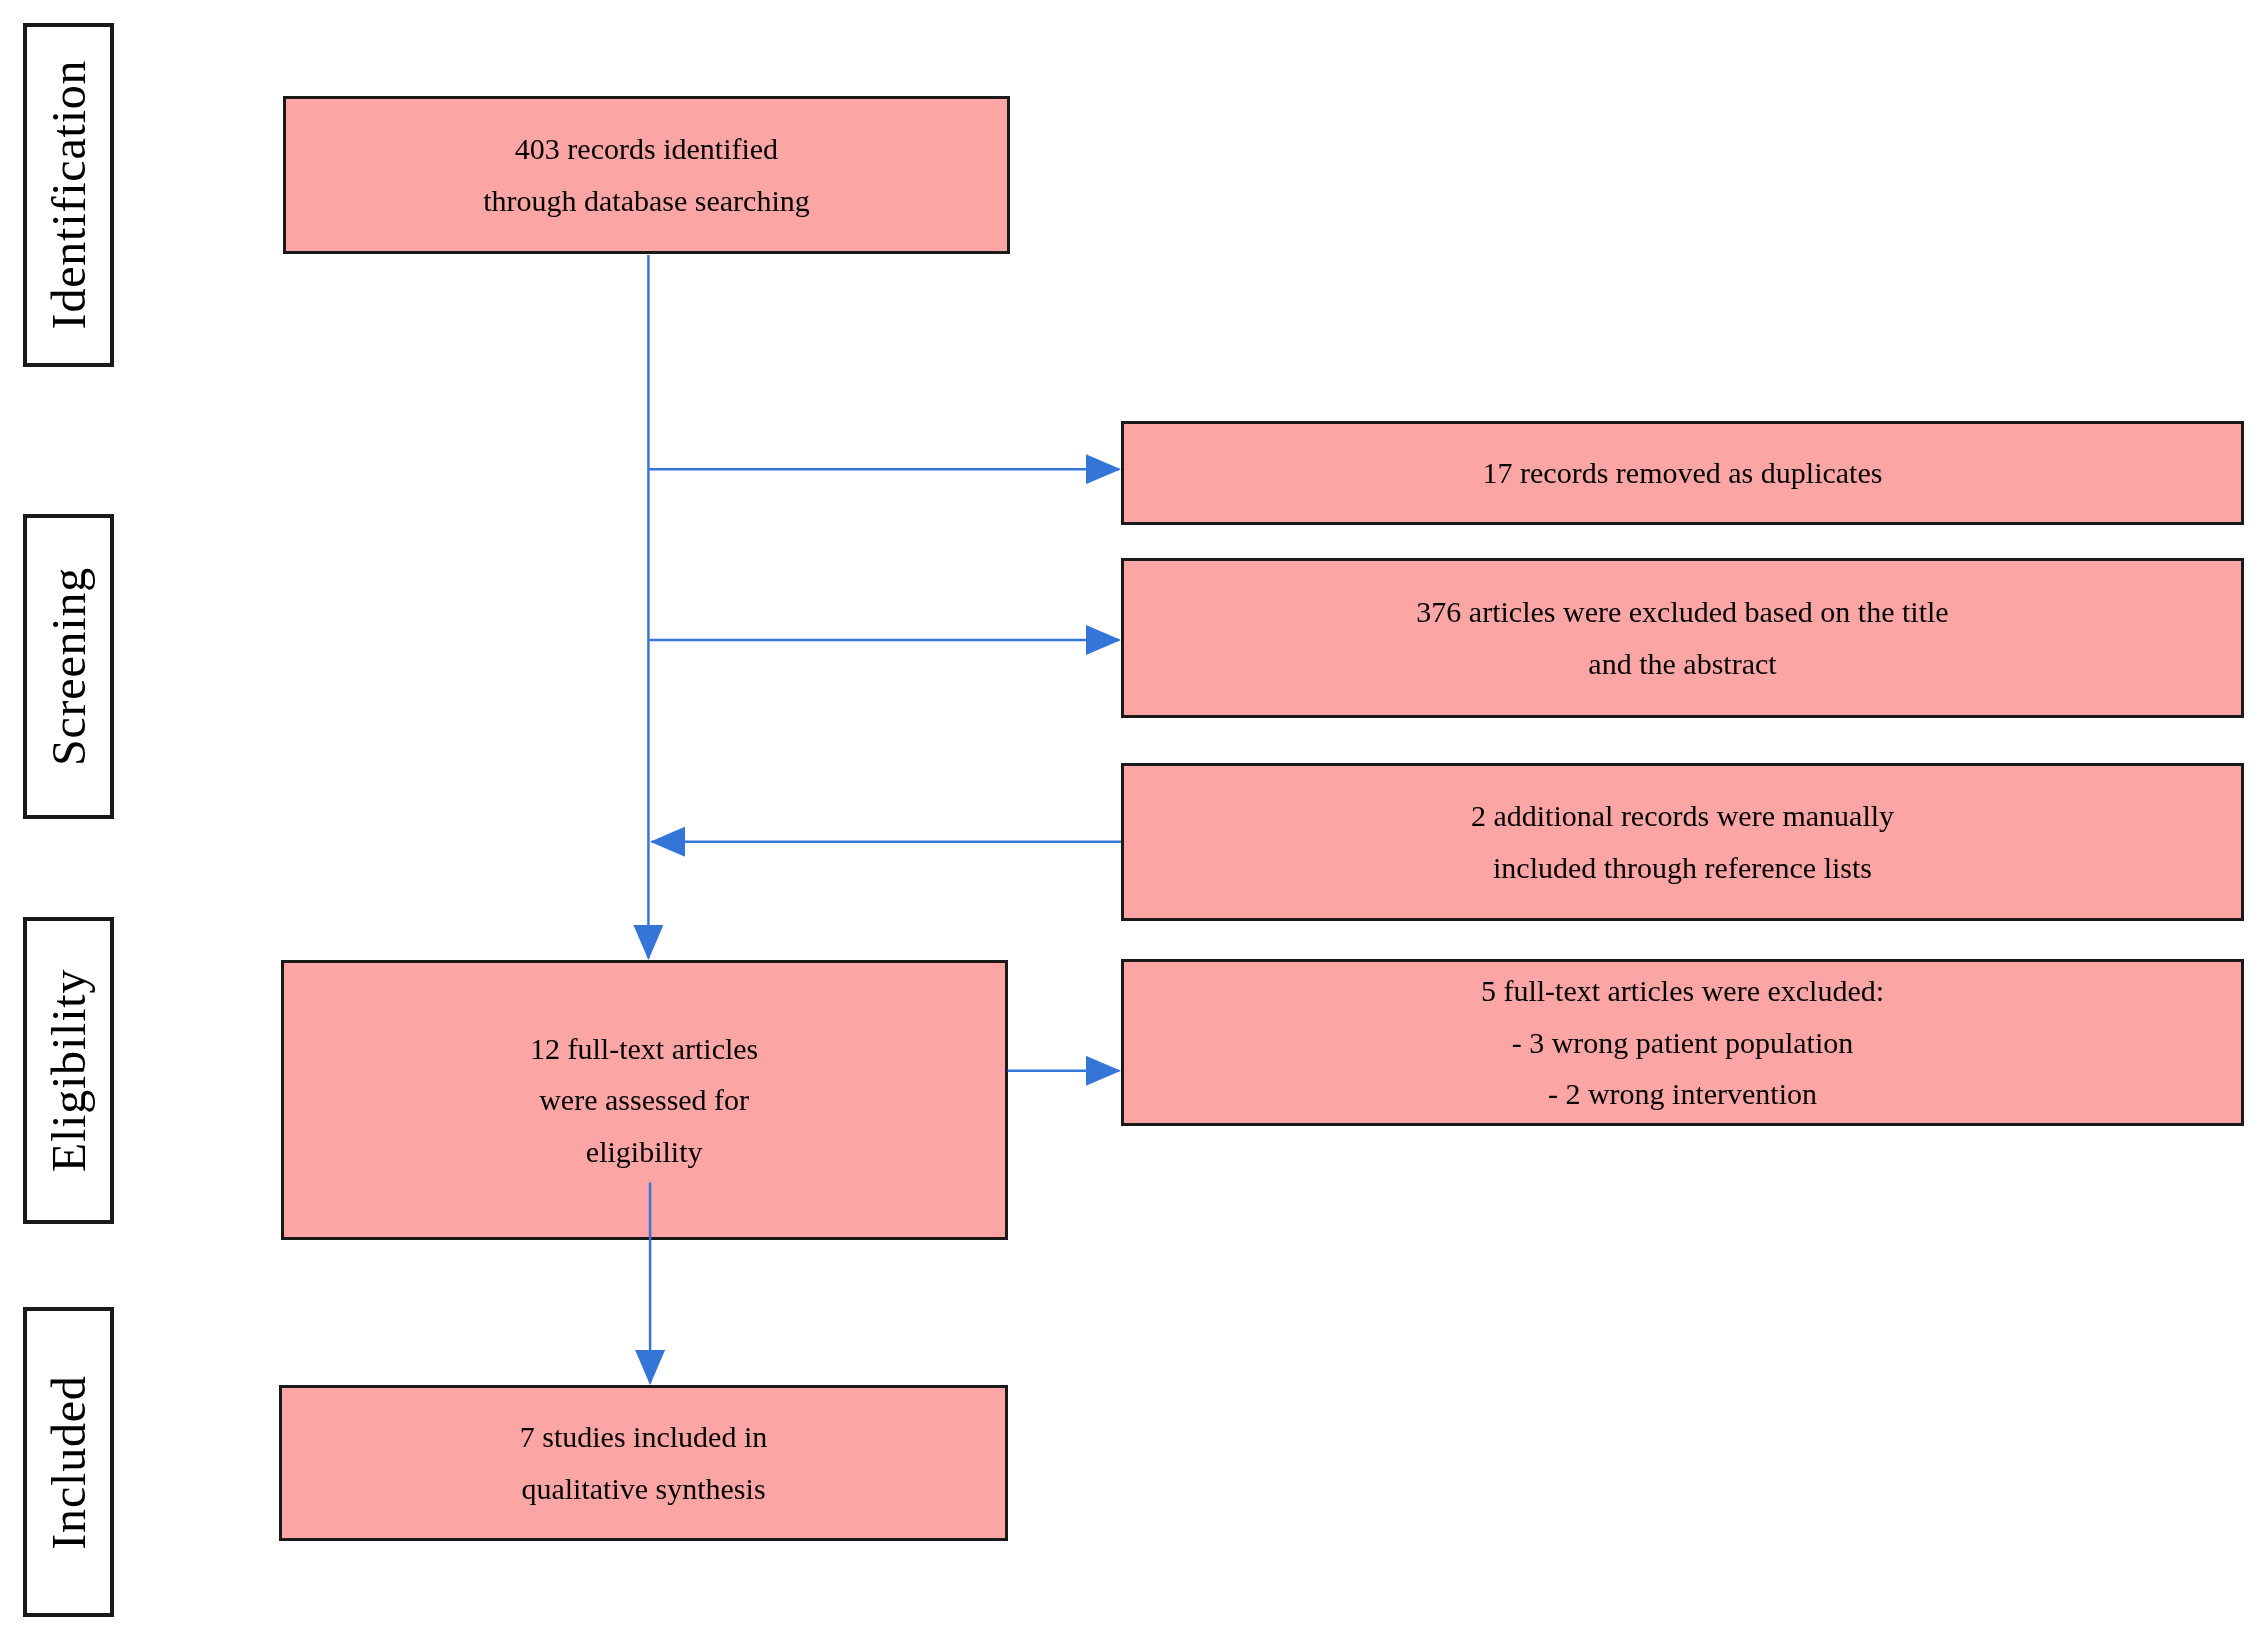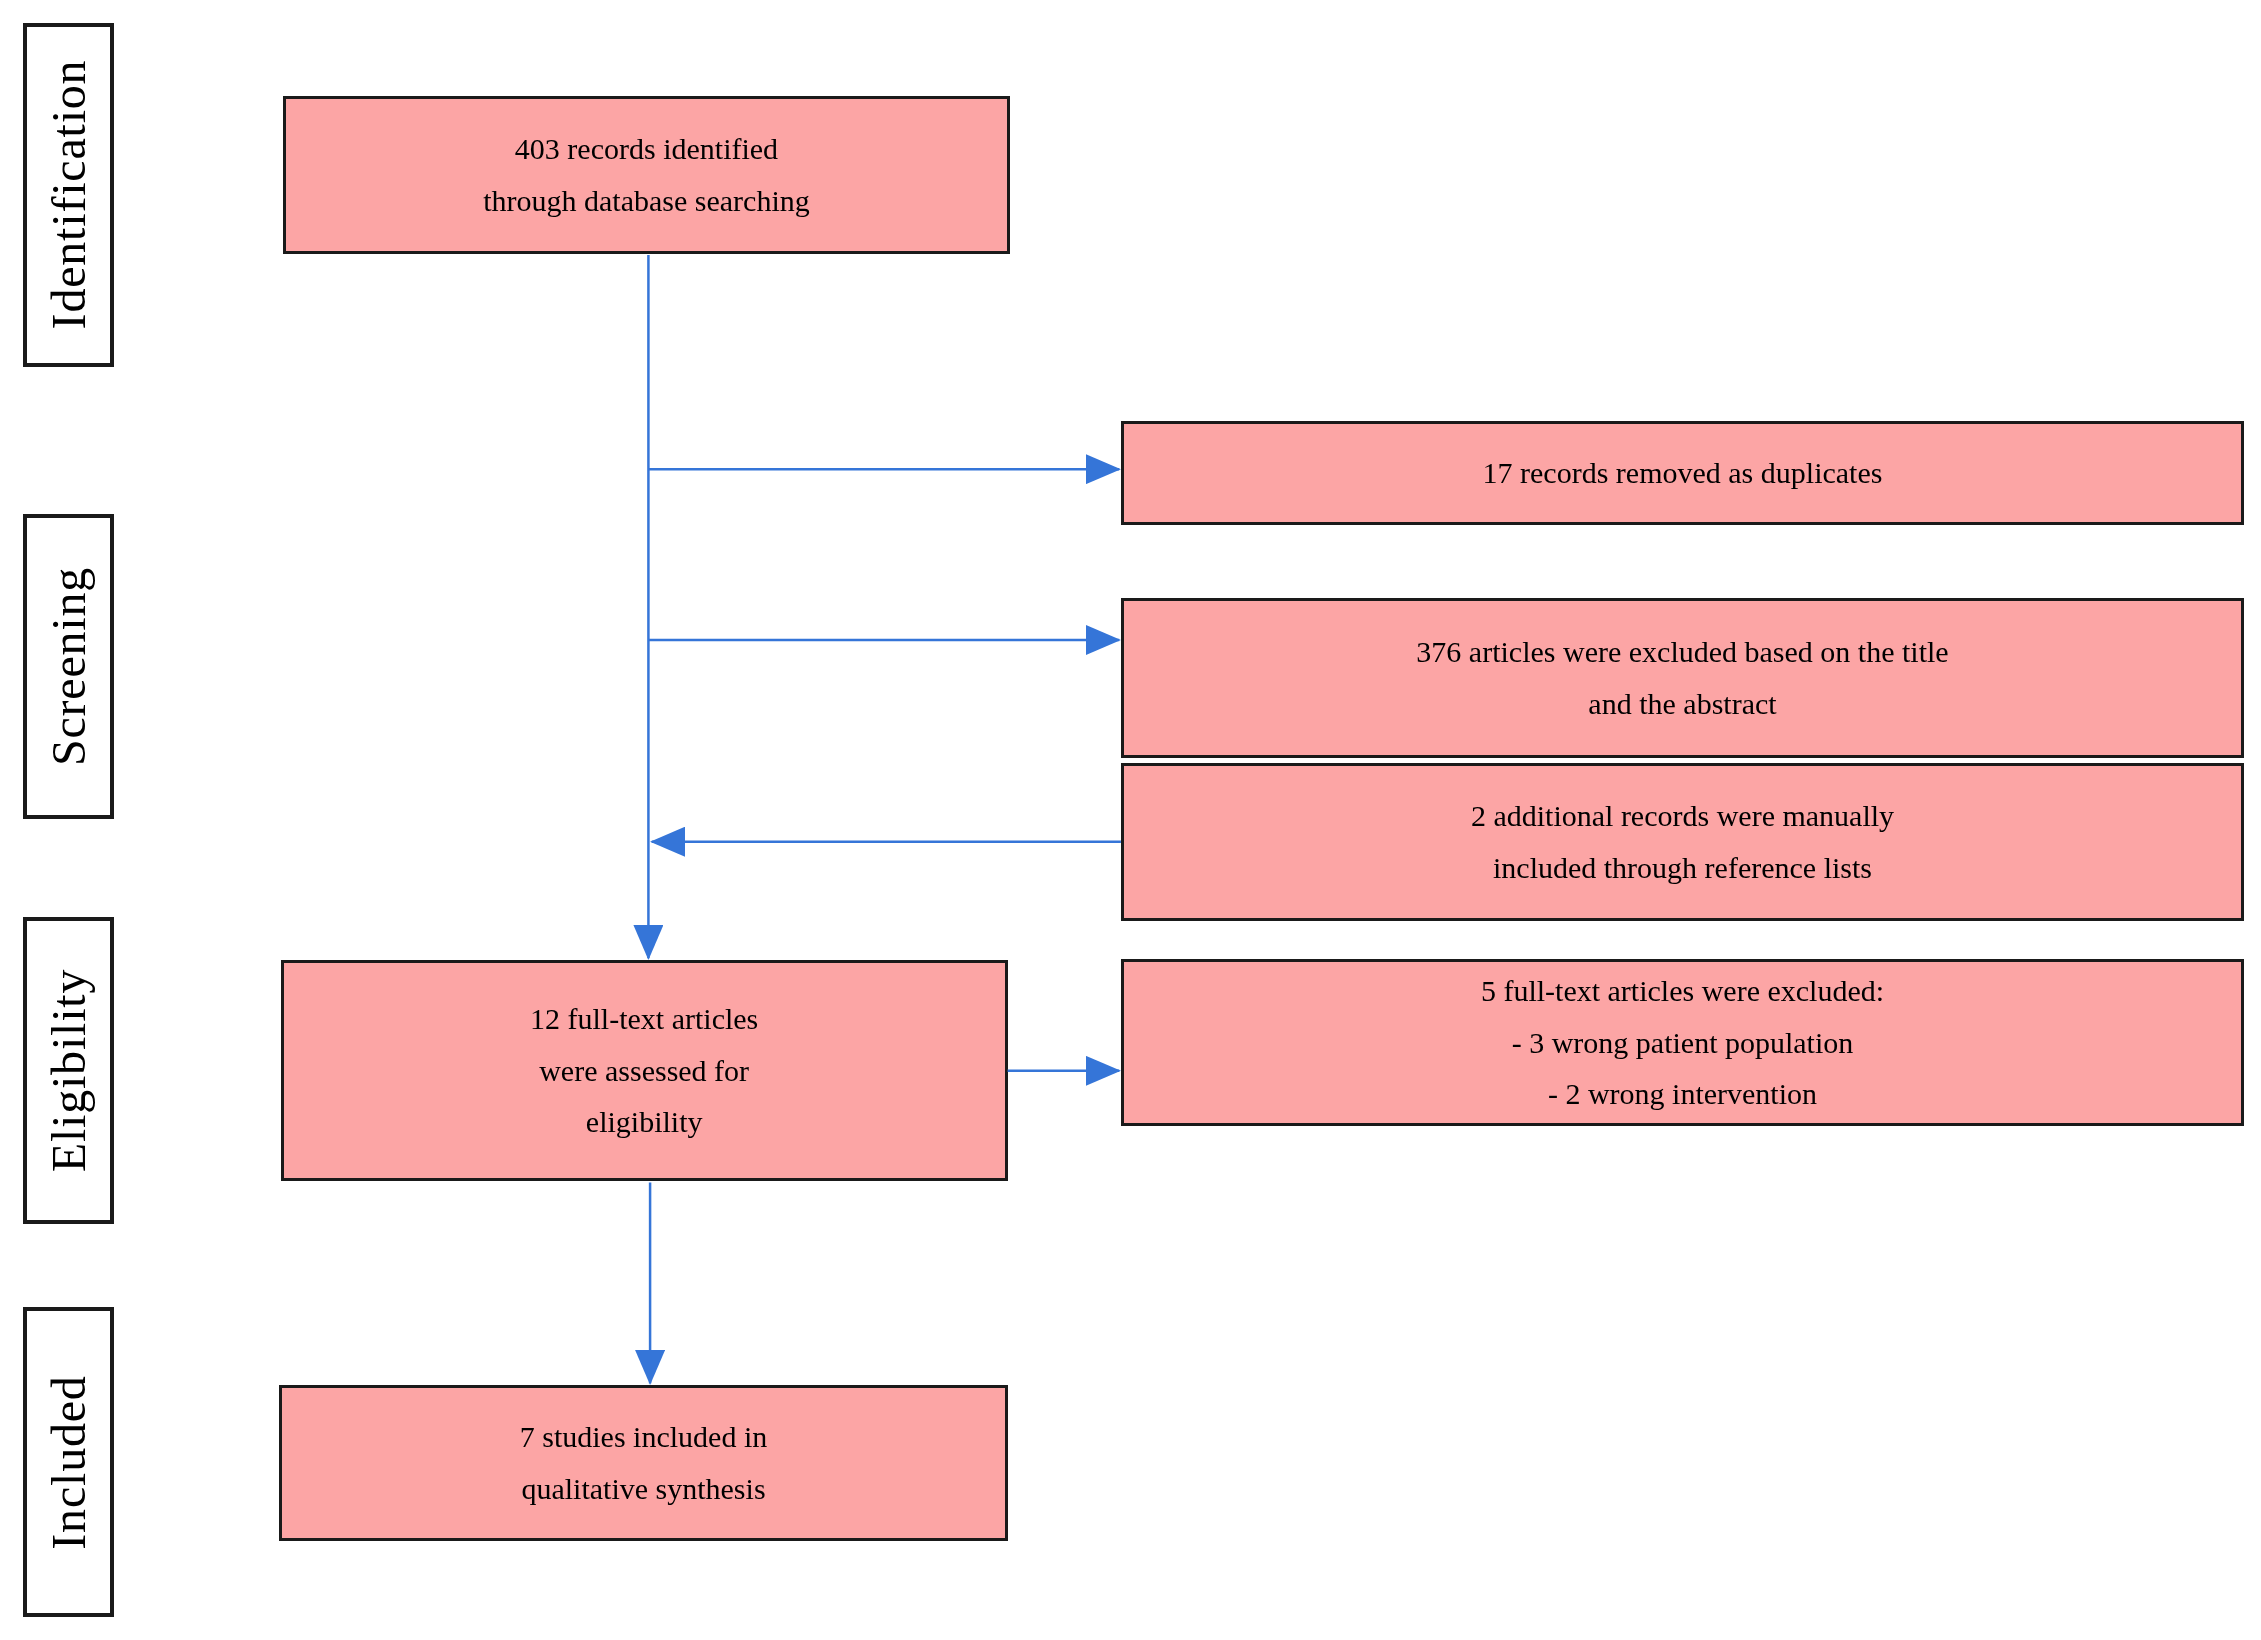--- a/index.html
+++ b/index.html
@@ -50,23 +50,23 @@
   }
   
   .stage-identification { top: 22.5px;   height: 344px; }
   .stage-screening      { top: 514px;  height: 305px; }
   .stage-eligibility    { top: 917px; height: 307px; }
   .stage-included       { top: 1307px; height: 310px; }
 
   
   .box-identified        { left: 283px;  top: 96px;  width: 727px;  height: 158px; }
   .box-duplicates        { left: 1121px; top: 421px;  width: 1123px; height: 104px; }
-  .box-title-abstract    { left: 1121px; top: 558px;  width: 1123px; height: 160px; margin-top: 40px; }
+  .box-title-abstract    { left: 1121px; top: 558px;  width: 1123px; height: 160px; }
   .box-manual-inclusion  { left: 1121px; top: 763px;  width: 1123px; height: 158px; }
-  .box-fulltext-assessed { left: 281px;  top: 960px; width: 727px;  height: 221px; padding-left: 16px; }
+  .box-fulltext-assessed { left: 281px;  top: 960px; width: 727px;  height: 280px; padding-left: 16px; }
   .box-fulltext-excluded { left: 1121px; top: 959px; width: 1123px; height: 167px; }
   .box-included-synth    { left: 279px;  top: 1385px; width: 729px;  height: 156px; }
 
   .arrow-layer {
     position: absolute;
     left: 0;
     top: 0;
     width: 2261px;
     height: 1640px;
     pointer-events: none;

